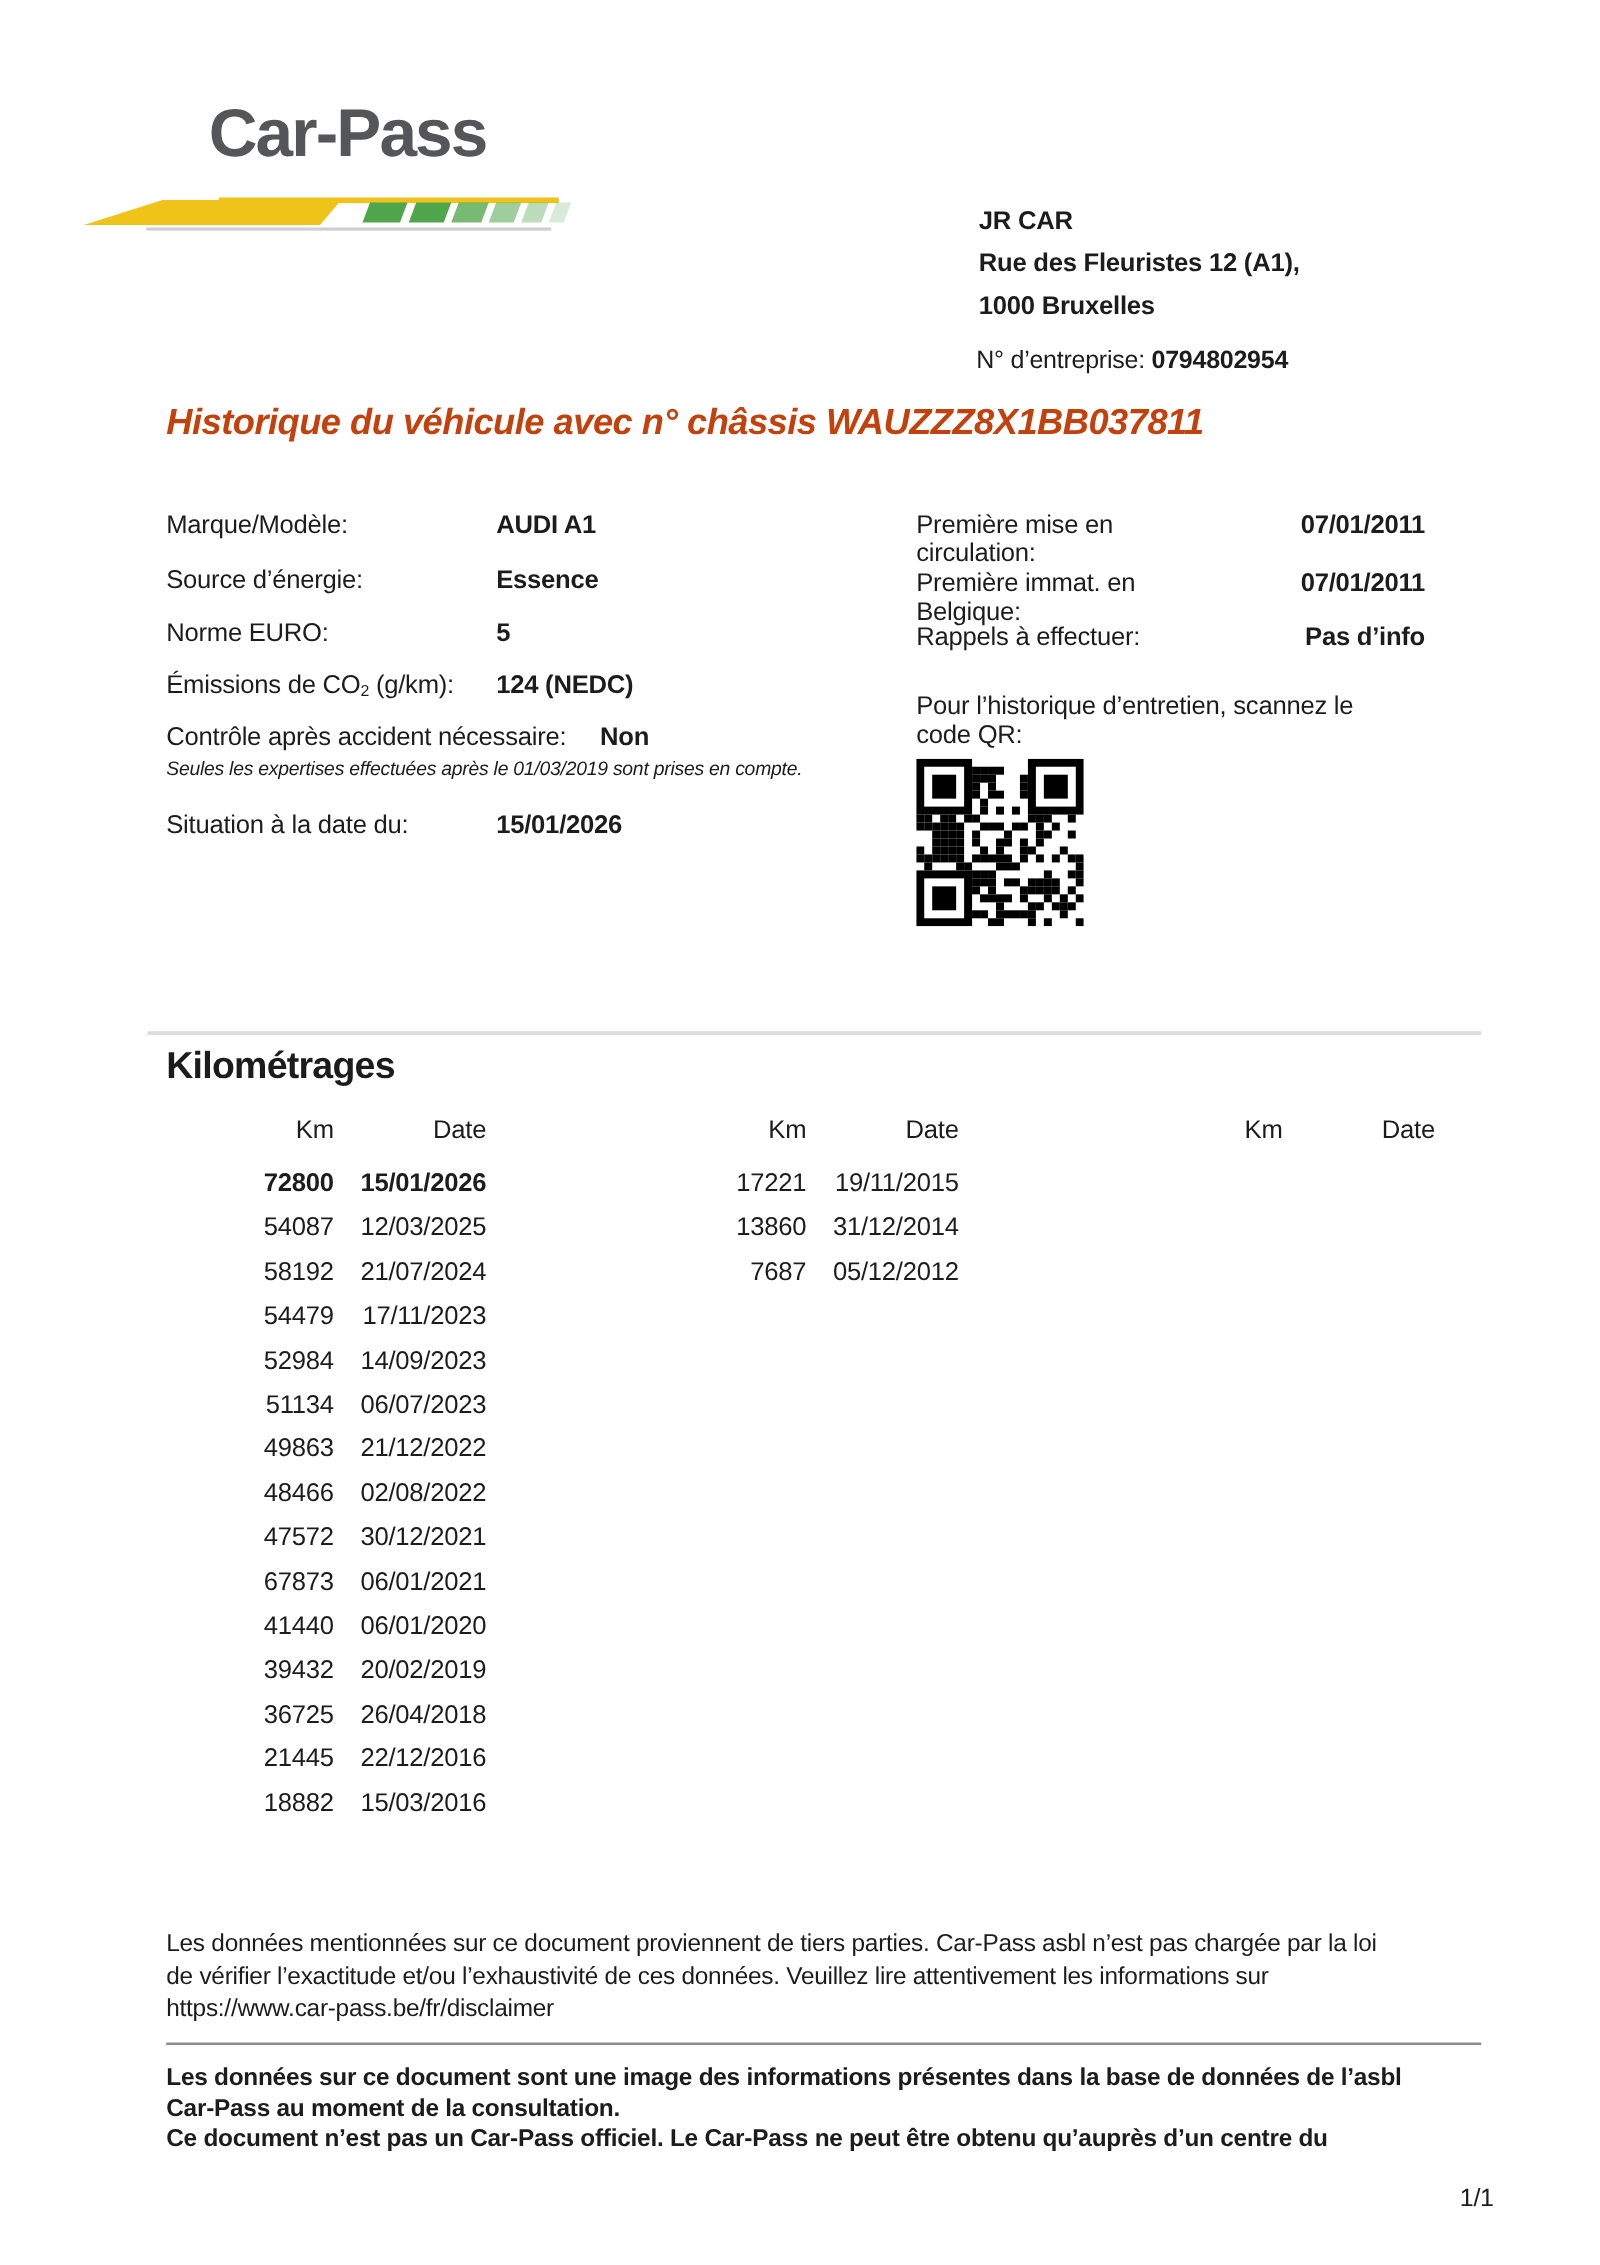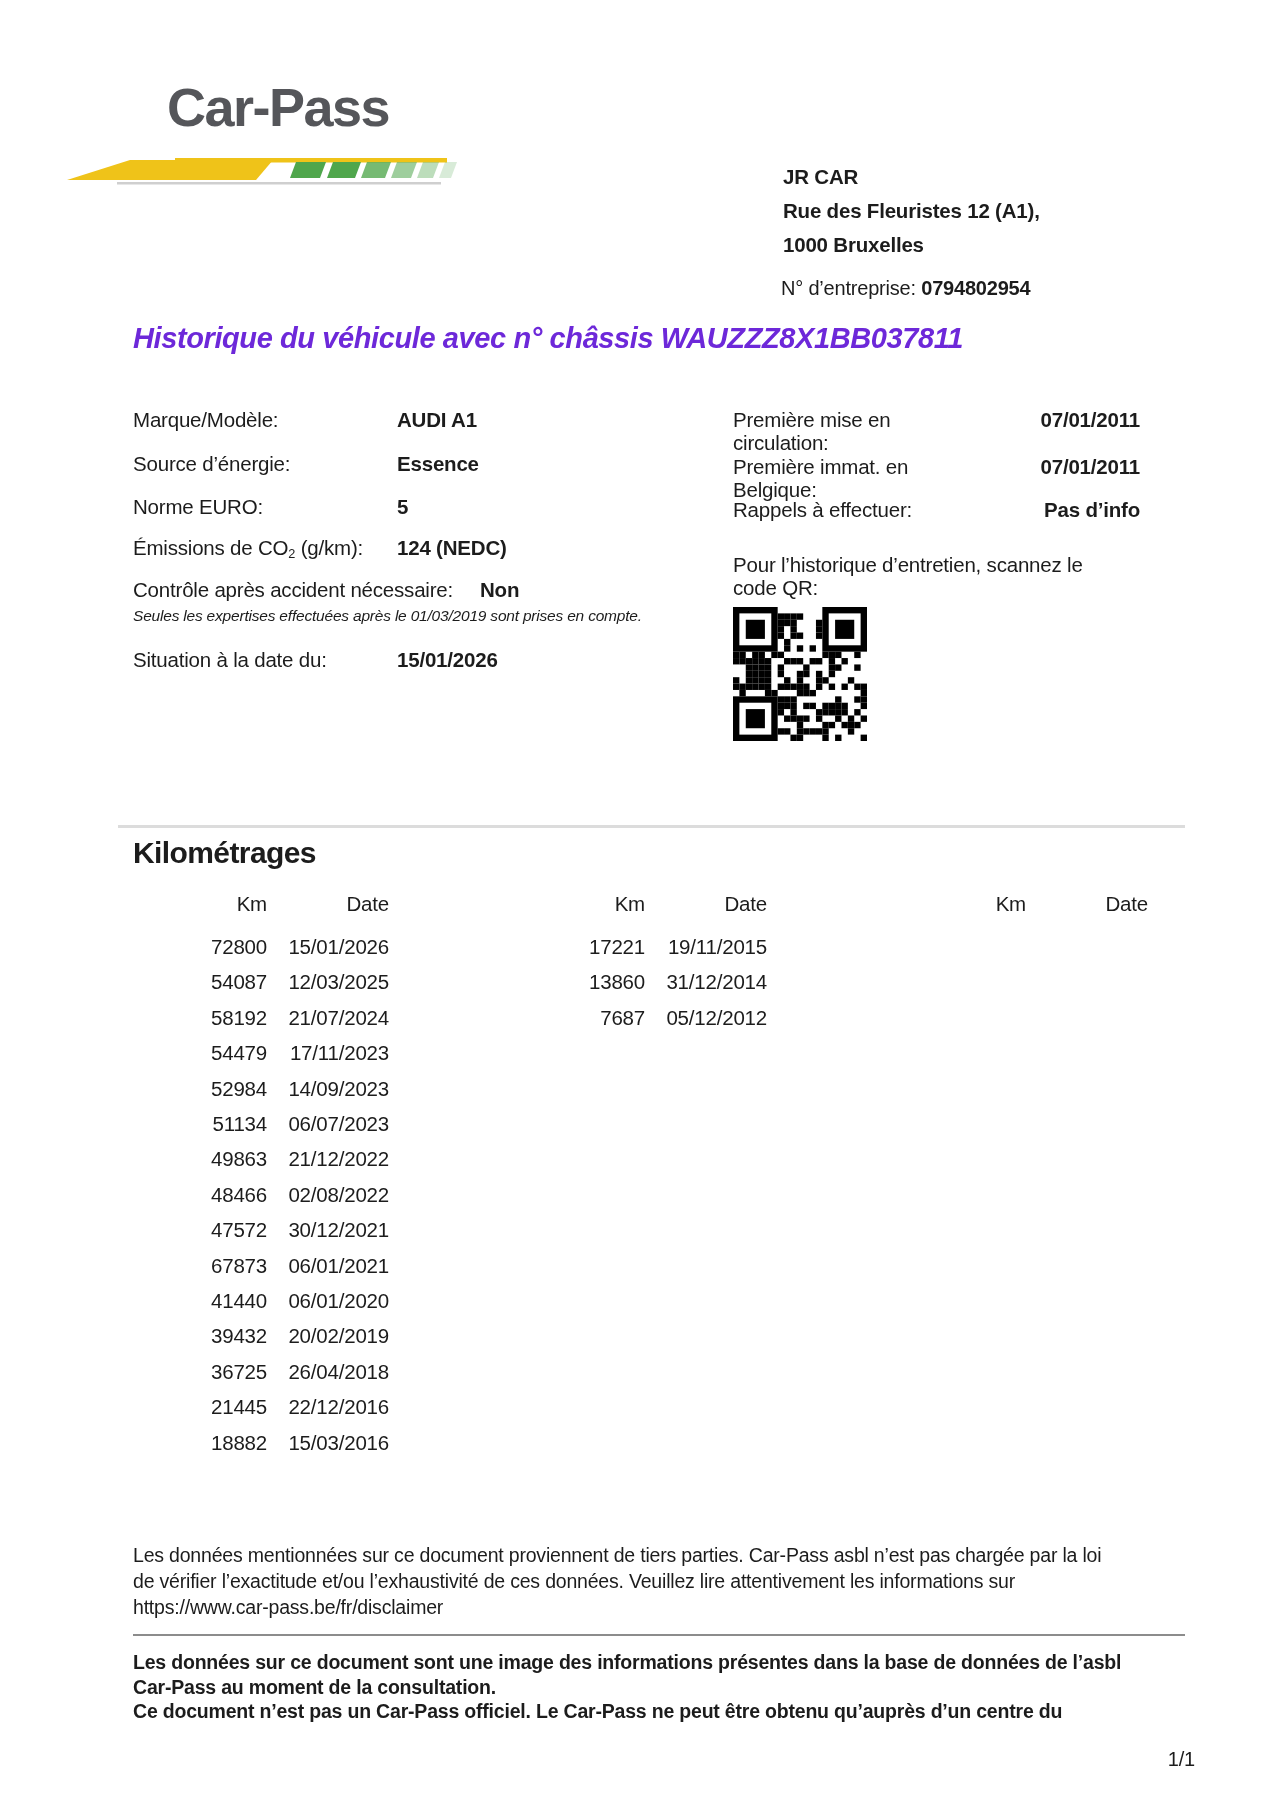--- a/index.html
+++ b/index.html
@@ -10,42 +10,42 @@
   
   .logo-wordmark{position:absolute;left:167px;top:76px;font-size:54px;font-weight:700;
     color:#55565a;letter-spacing:-1.5px;}
   .logo-swoosh{position:absolute;left:65px;top:152px;}
   
   .issuer{position:absolute;left:783px;top:160px;font-size:20.5px;font-weight:700;line-height:34px;}
   .enterprise{position:absolute;left:781px;top:277px;font-size:20px;}
   .enterprise b{font-weight:700;}
   
   .doc-title{position:absolute;left:133px;top:322px;font-size:29px;font-weight:700;font-style:italic;
-    color:#6d28d9;letter-spacing:-0.4px;white-space:nowrap;}
+    color:#c2410c;letter-spacing:-0.4px;white-space:nowrap;}
   
   .d-row{position:absolute;left:0;width:100%;font-size:20.5px;line-height:24px;}
   .d-label{position:absolute;left:133px;white-space:nowrap;}
   .d-value{position:absolute;left:397px;font-weight:700;white-space:nowrap;text-align:center;}
   .d-value-inline{position:absolute;left:480px;font-weight:700;white-space:nowrap;}
   .d-note{position:absolute;left:133px;top:607px;font-size:15.5px;font-style:italic;white-space:nowrap;}
   sub.co2{font-size:0.62em;vertical-align:-0.25em;}
   
   .r-row{position:absolute;left:0;width:100%;font-size:20.5px;line-height:23px;}
   .r-label{position:absolute;left:733px;width:235px;}
   .r-value{position:absolute;left:970px;width:170px;text-align:right;font-weight:700;white-space:nowrap;}
   .qr-caption{position:absolute;left:733px;top:553px;width:356px;font-size:20.5px;line-height:23px;}
   .qr-box{position:absolute;left:733px;top:607px;width:134px;height:134px;}
   
   .rule-light{position:absolute;left:118px;top:825px;width:1067px;height:3px;background:#dcdcdc;}
   .mileage-title{position:absolute;left:133px;top:836px;font-size:30px;font-weight:700;letter-spacing:-0.6px;}
   .mileage-group{position:absolute;top:893px;width:217px;}
   .mg-0{left:172px;} .mg-1{left:550px;} .mg-2{left:931px;}
   .m-head{display:flex;font-size:20.5px;line-height:22px;margin-bottom:14px;}
   .m-row{display:flex;font-size:20.5px;line-height:35.4px;}
-  .m-row.bold{font-weight:400;}
+  .m-row.bold{font-weight:700;}
   .km-cell{width:95px;text-align:right;}
   .date-cell{width:112px;text-align:right;margin-left:10px;}
   
   .disclaimer{position:absolute;left:133px;top:1543px;font-size:19.5px;line-height:25.8px;}
   .rule-dark{position:absolute;left:133px;top:1634px;width:1052px;height:2px;background:#8c8c8c;}
   .legal{position:absolute;left:133px;top:1650px;font-size:19.5px;line-height:24.6px;font-weight:700;}
   .page-number{position:absolute;left:1085px;top:1748px;width:110px;text-align:right;font-size:20px;}
 </style>
 </head>
 <body>

